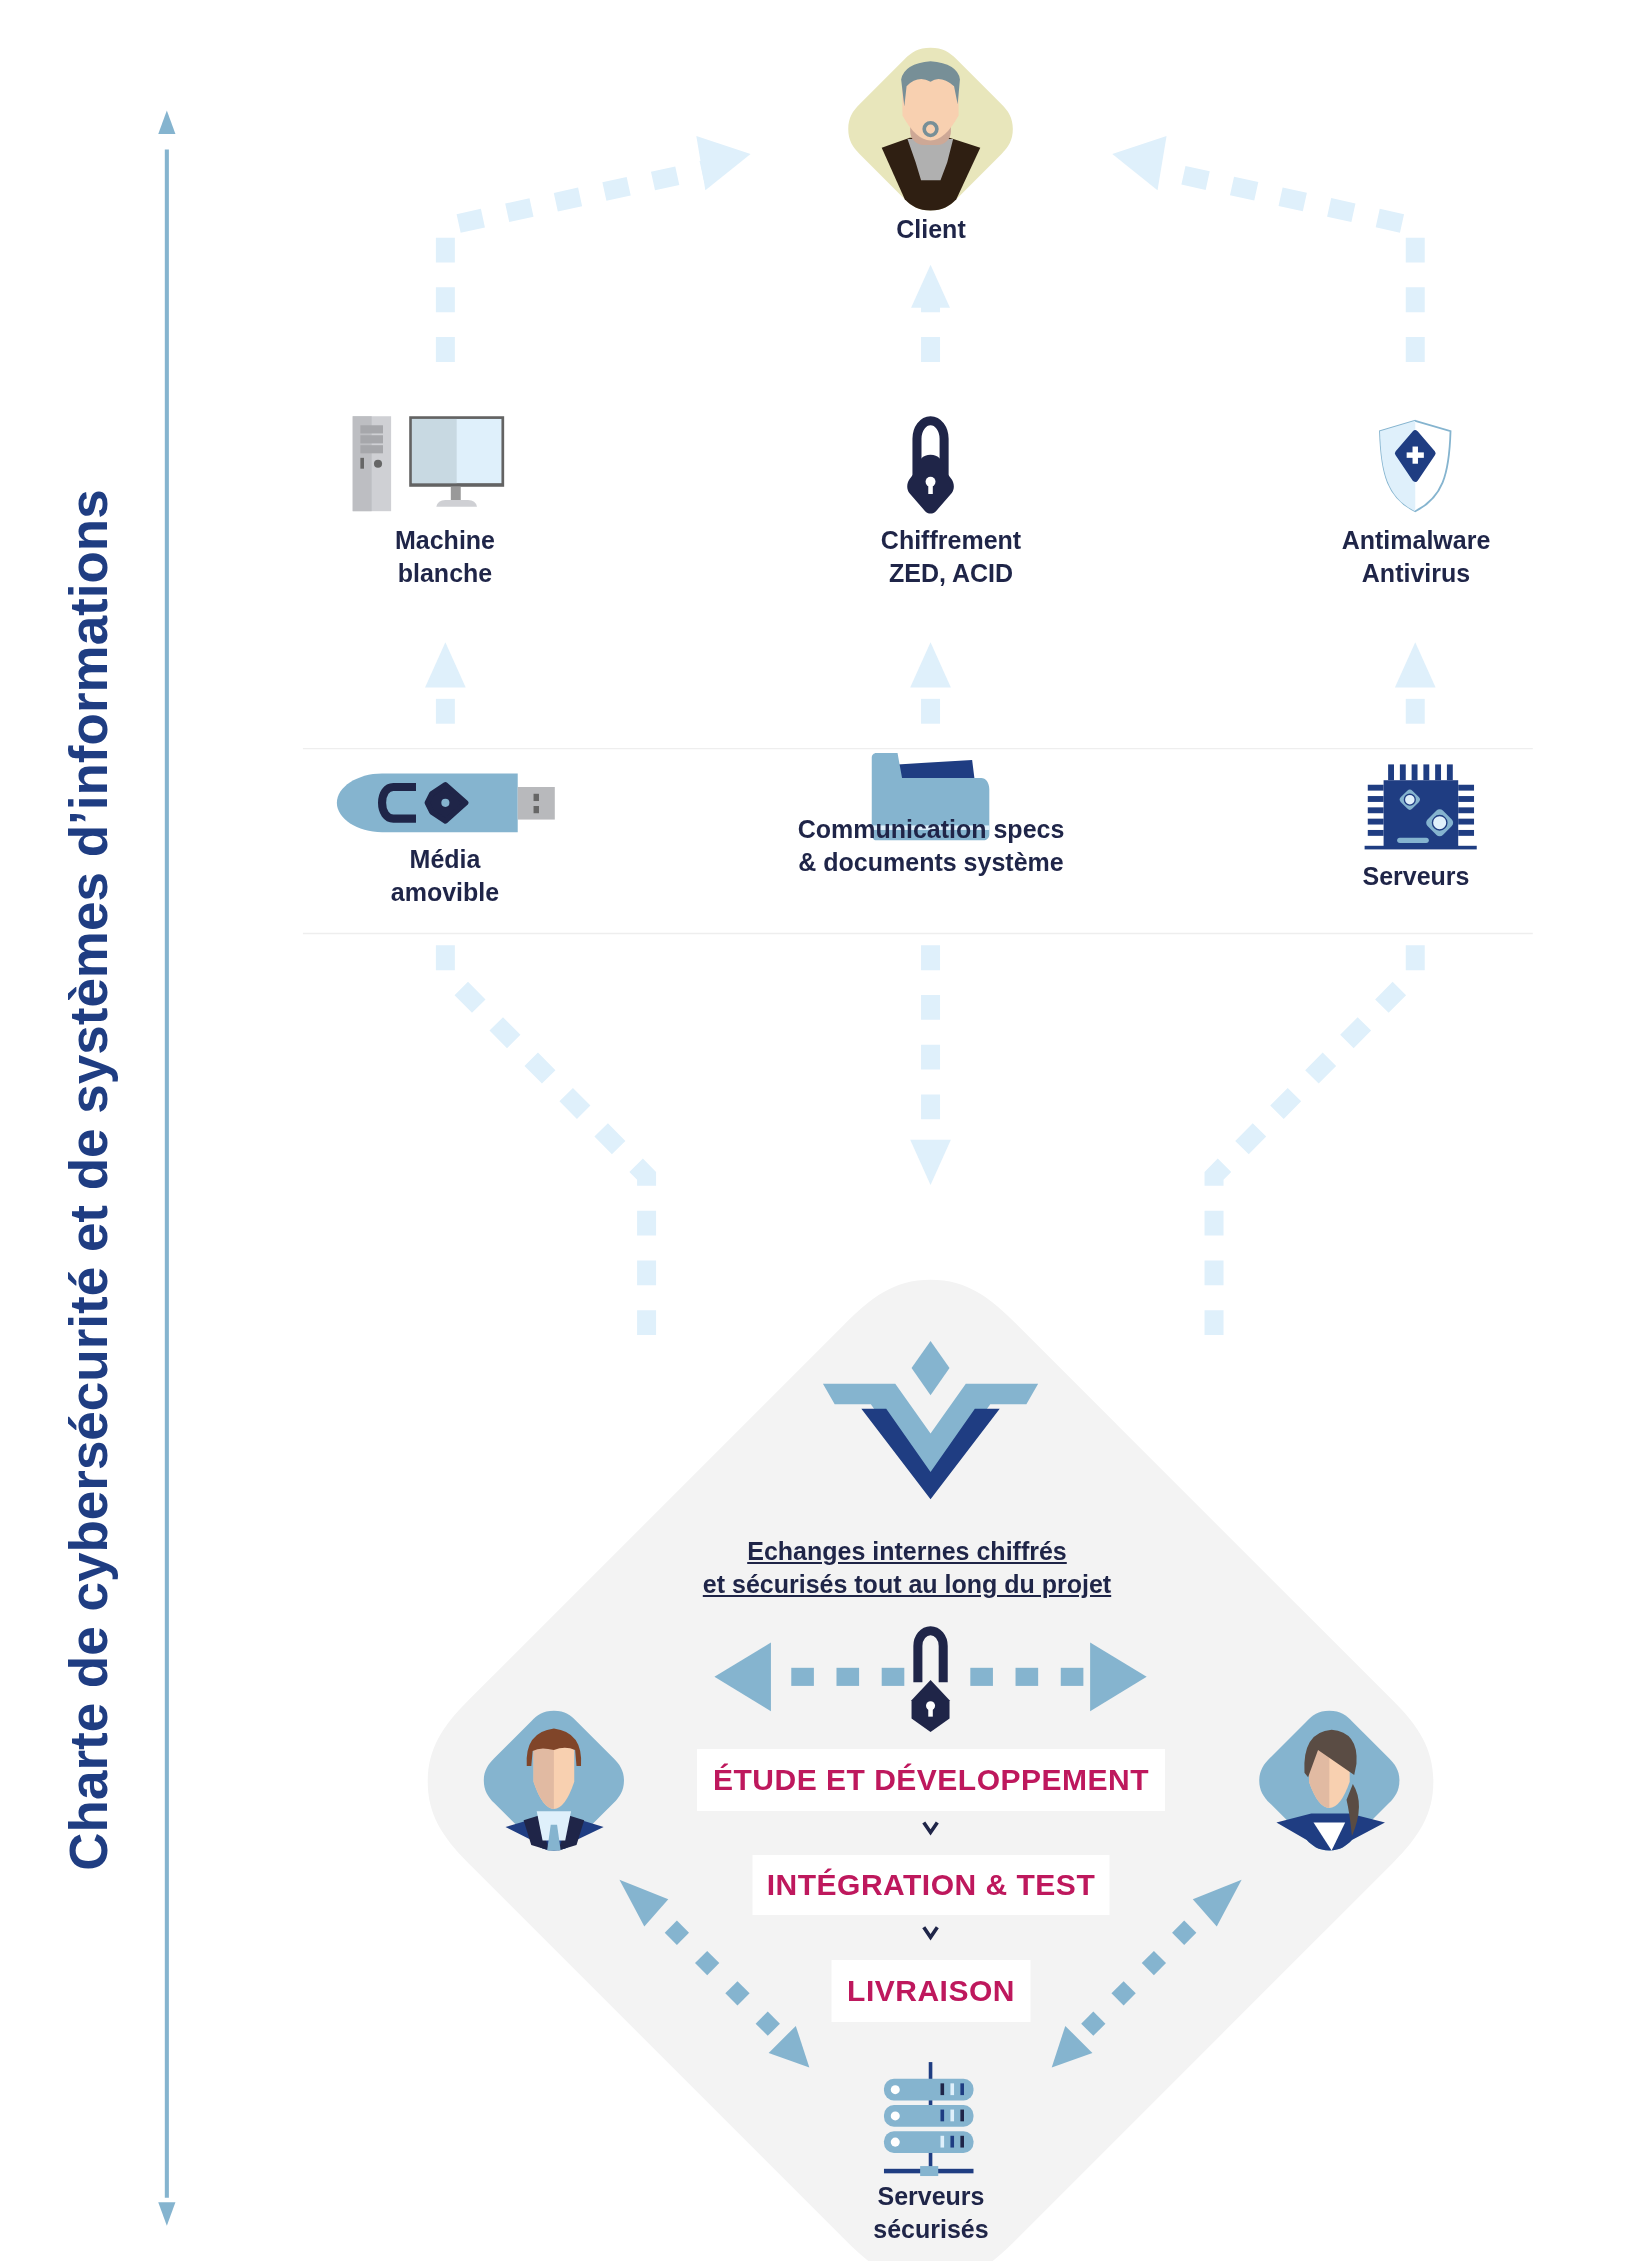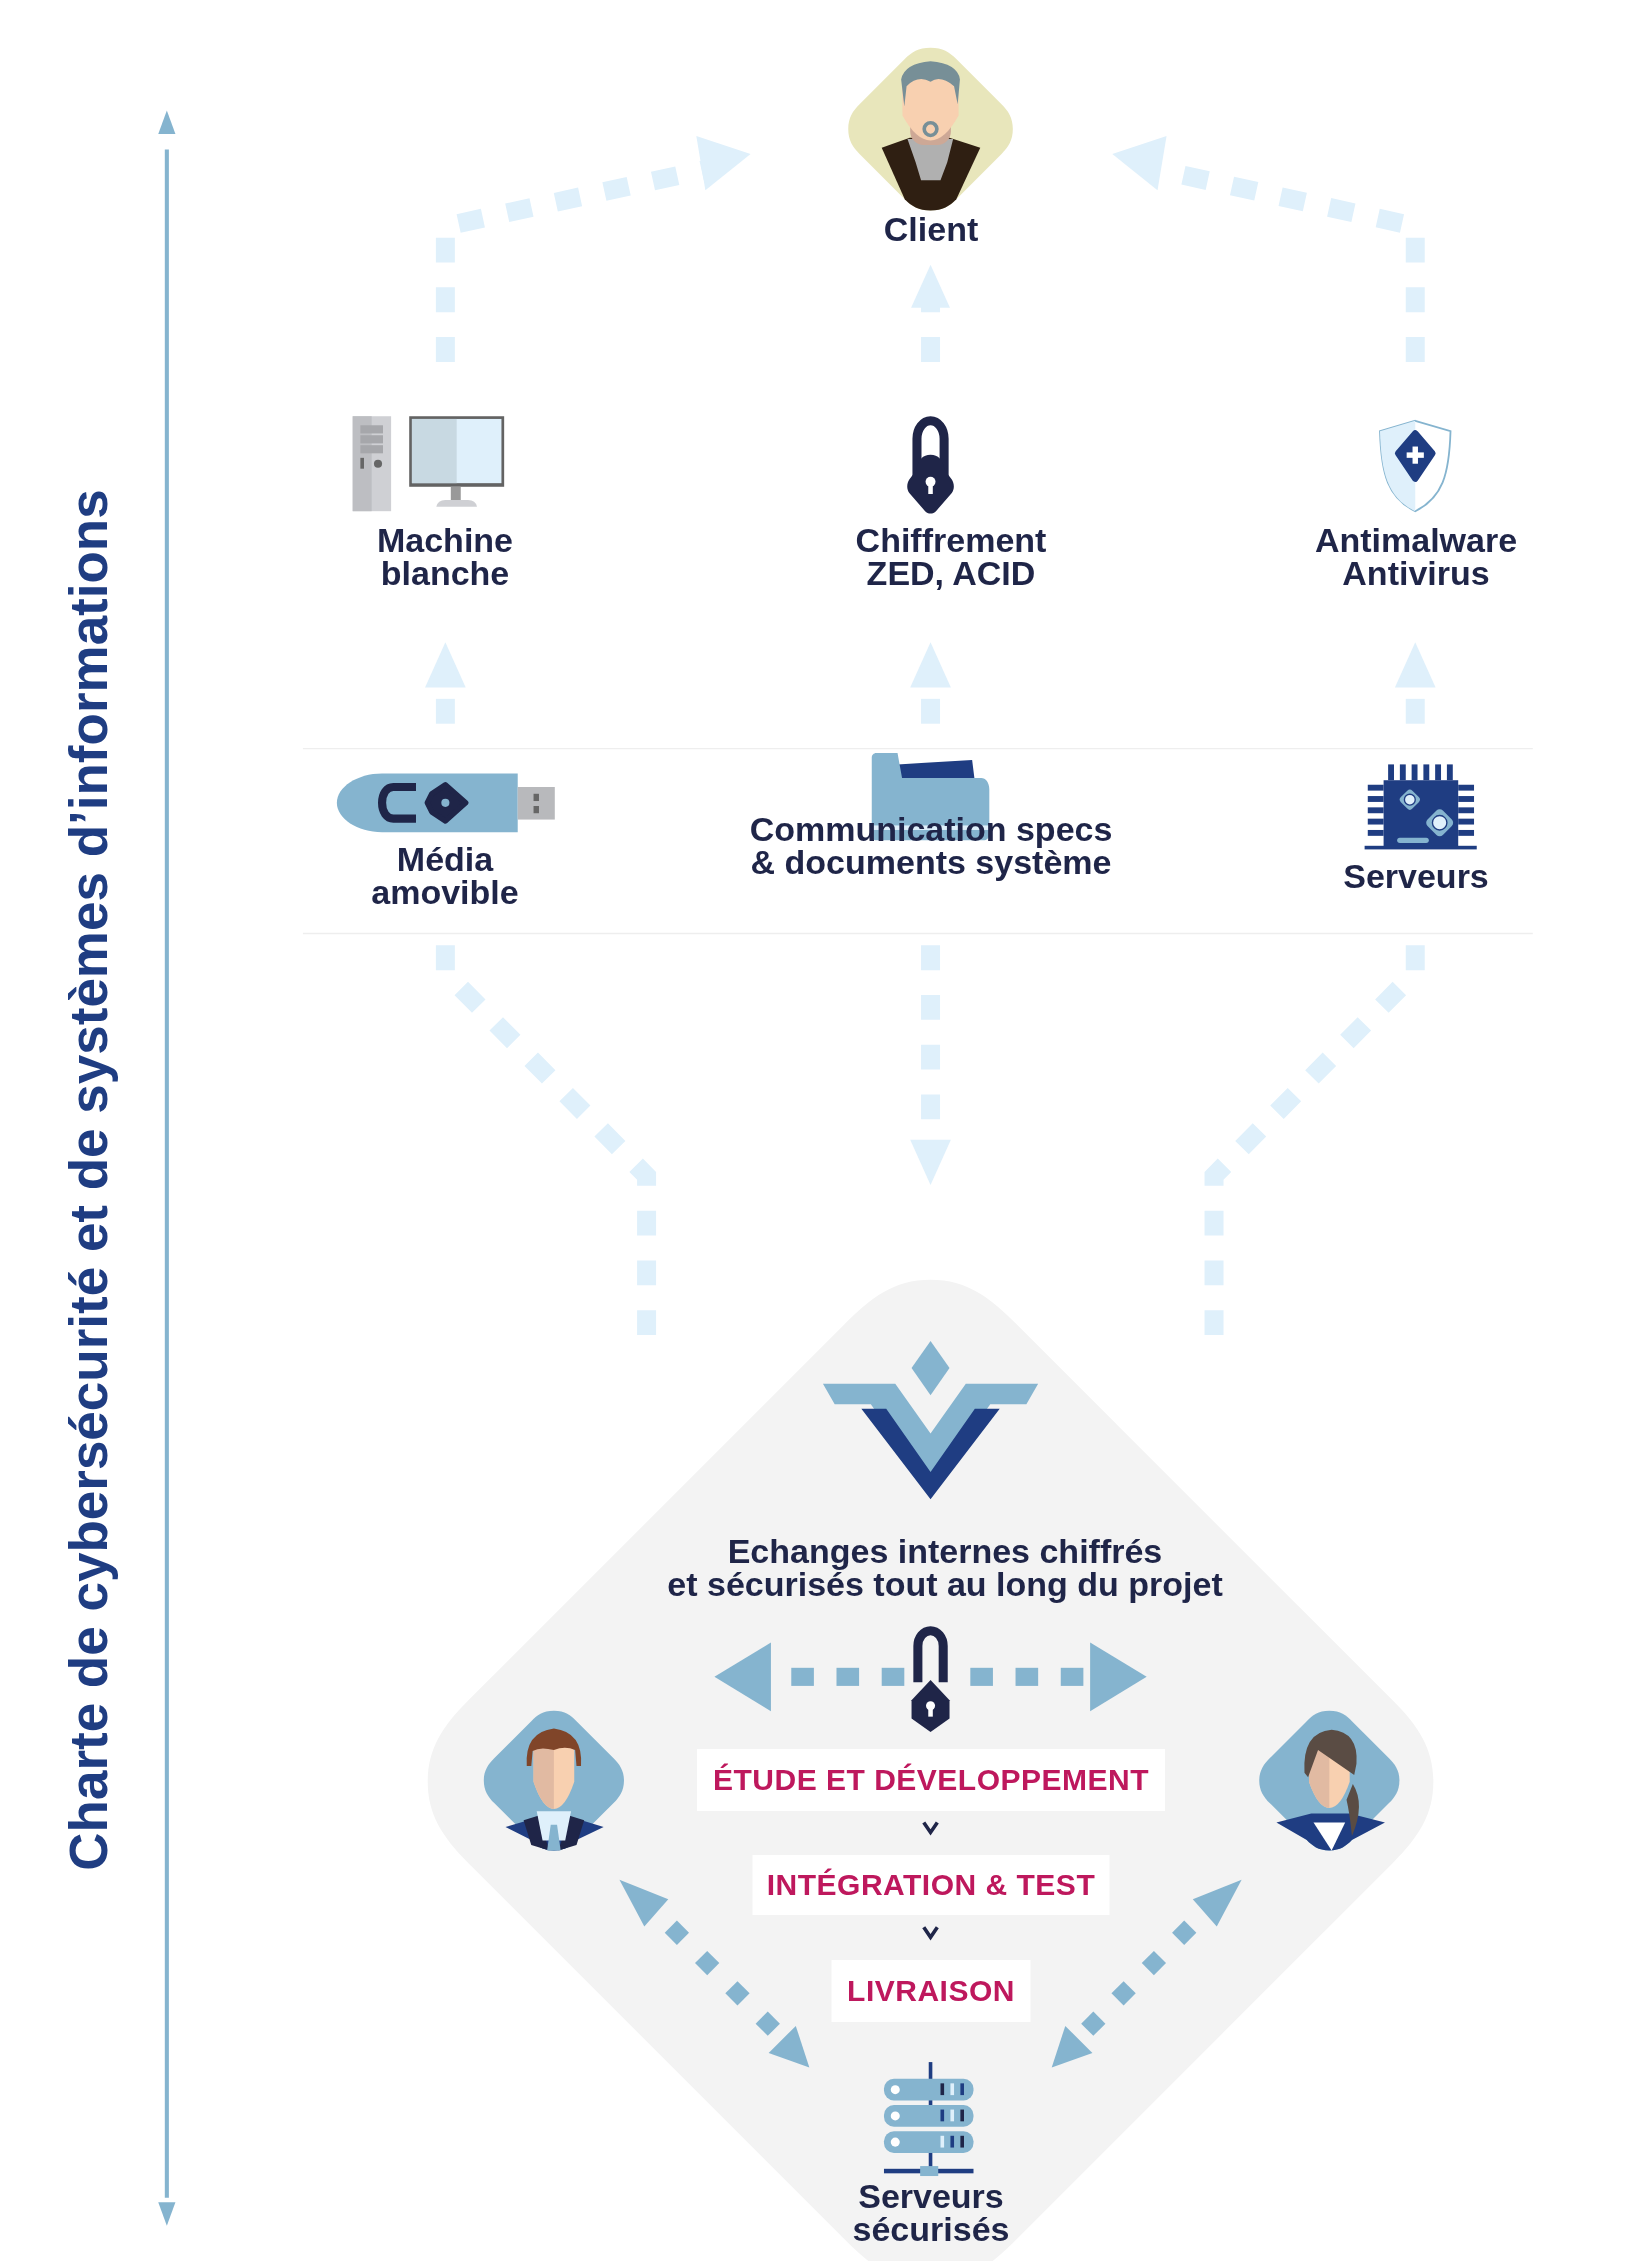--- a/index.html
+++ b/index.html
@@ -1,19 +1,19 @@
 <!DOCTYPE html>
 <html style="font-size:7.2px"><head>
 <meta charset="utf-8">
 <style>
   html, body { margin:0; padding:0; background:#ffffff; }
   body { width:1635px; height:2472px; position:relative; overflow:hidden;
          font-family:"Liberation Sans", "DejaVu Sans", sans-serif; }
   .label { position:absolute; color:#1f2548; font-weight:bold; text-align:center;
-           font-size:34px; line-height:33px; white-space:pre-line; transform:translateX(-50%); }
+           font-size:25px; line-height:33px; white-space:pre-line; transform:translateX(-50%); }
   .stage-box { position:absolute; background:#ffffff; color:#be185d; font-weight:bold;
                font-size:30px; text-align:center; transform:translateX(-50%);
                letter-spacing:0.5px; }
   #vtitle { position:absolute; left:88px; top:1180px; width:0; height:0; }
   #vtitle span { position:absolute; white-space:nowrap; font-weight:bold; color:#1f3d82;
                  font-size:53px; transform:translate(-50%,-50%) rotate(-90deg);
                  transform-origin:center center; left:0; top:0; }
   svg { position:absolute; left:0; top:0; }
 </style>
 </head>
@@ -249,21 +249,21 @@
 ZED, ACID</div>
 <div class="label" style="left:1416px; top:524px;">Antimalware
 Antivirus</div>
 
 <div class="label" style="left:445px; top:843px;">Média
 amovible</div>
 <div class="label" style="left:931px; top:813px;">Communication specs
 &amp; documents système</div>
 <div class="label" style="left:1416px; top:860px;">Serveurs</div>
 
-<div class="label" style="left:945px; top:1535px;">Echanges internes chiffrés
+<div class="label" style="left:907px; top:1535px;text-decoration:underline;">Echanges internes chiffrés
 et sécurisés tout au long du projet</div>
 
 <div class="stage-box" style="left:931px; top:1749px; width:468px; height:62px; line-height:62px;">ÉTUDE ET DÉVELOPPEMENT</div>
 <div class="stage-box" style="left:931px; top:1855px; width:357px; height:60px; line-height:60px;">INTÉGRATION &amp; TEST</div>
 <div class="stage-box" style="left:931px; top:1960px; width:199px; height:62px; line-height:62px;">LIVRAISON</div>
 
 <div class="label" style="left:931px; top:2180px;">Serveurs
 sécurisés</div>
 
 

